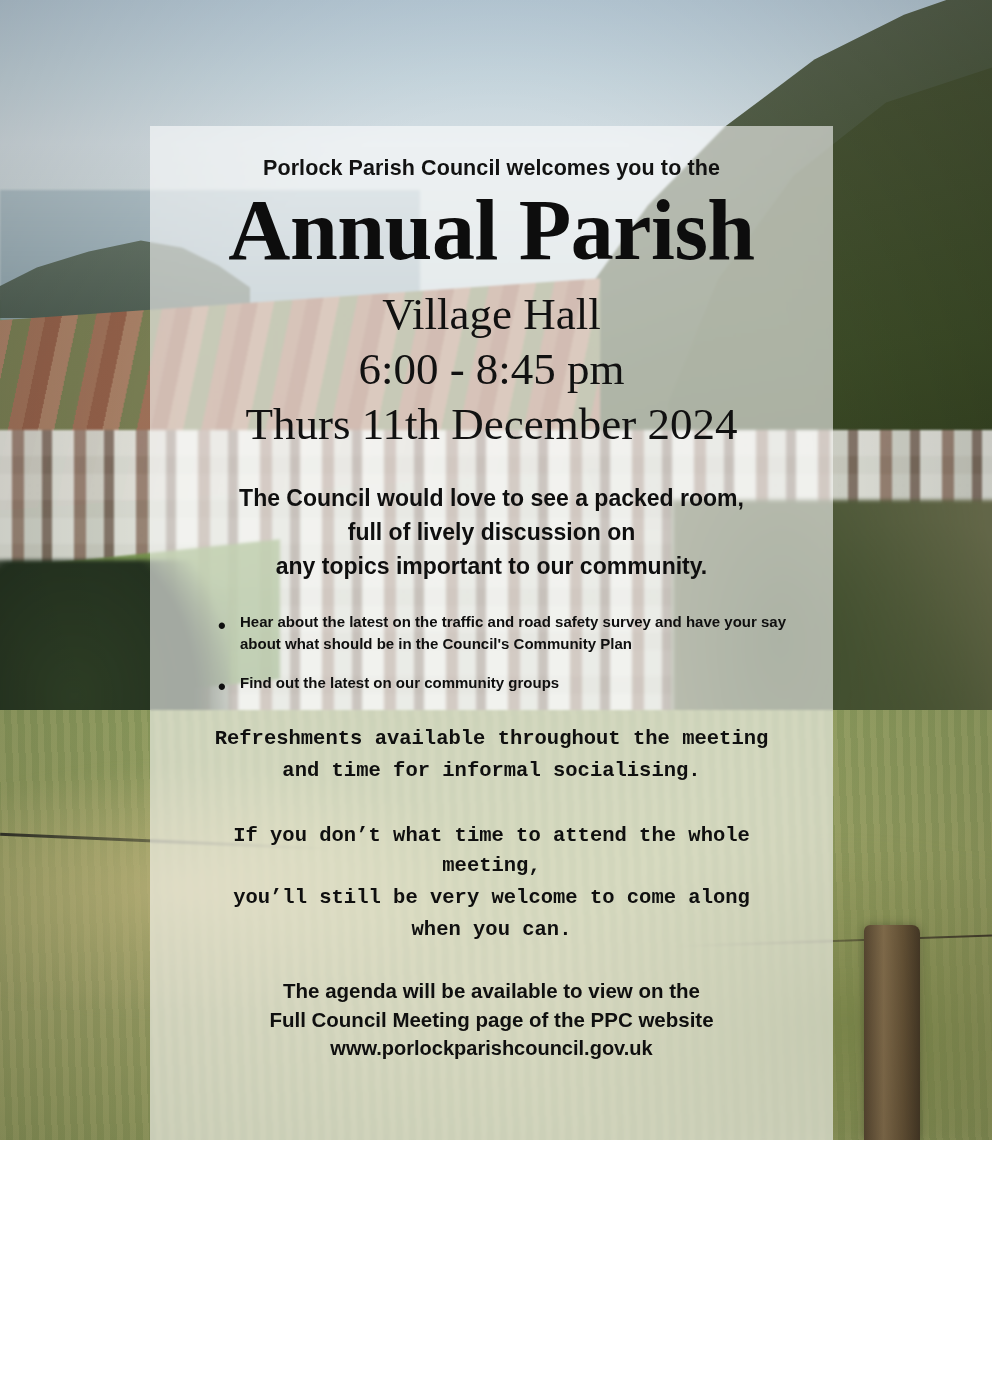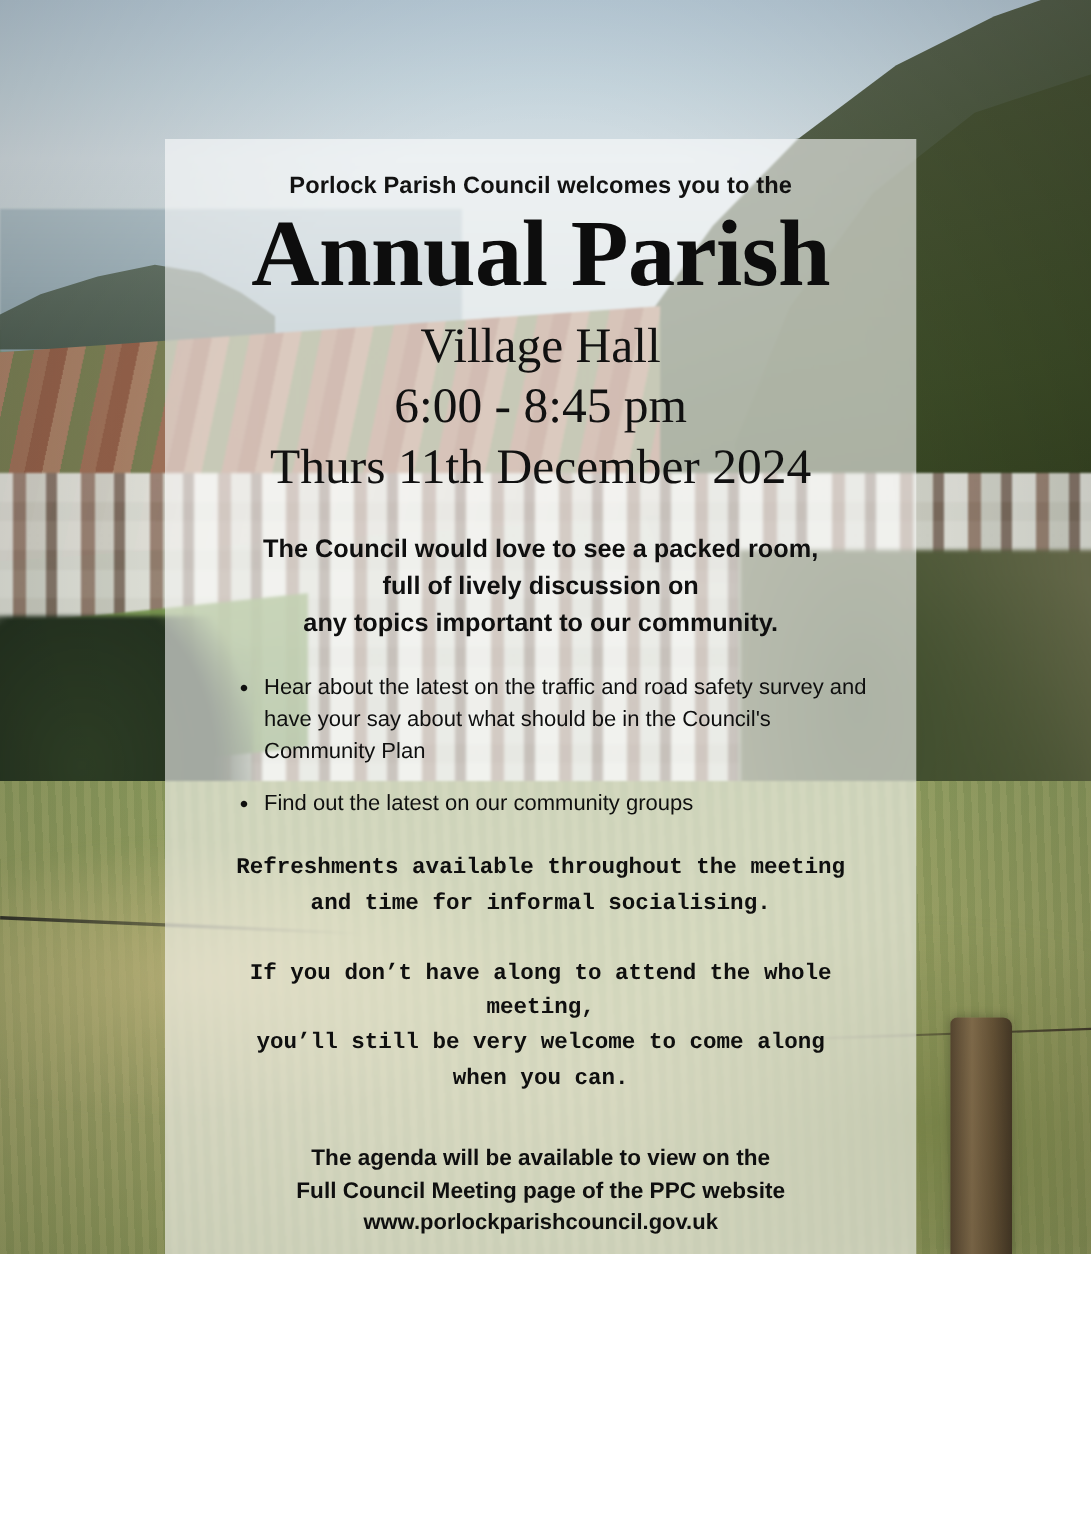--- a/index.html
+++ b/index.html
@@ -229,22 +229,22 @@
   }
 
   .bullets {
     margin: 28px 0 0 0;
     padding: 0 0 0 34px;
     text-align: left;
     list-style: none;
   }
   .bullets li {
     font-family: "Liberation Sans", sans-serif;
-    font-weight: normal;
-    font-size: 20px;
+    font-weight: bold;
+    font-size: 15px;
     line-height: 1.45;
     color: #0f0f0f;
     position: relative;
     padding-left: 22px;
     margin-bottom: 18px;
   }
   .bullets li:last-child { margin-bottom: 0; }
   .bullets li::before {
     content: "\2022";
     position: absolute;
@@ -263,21 +263,21 @@
   }
   .para.small-gap { margin-top: 34px; }
   .para div { margin: 1px 0; }
 
   .footer {
     font-family: "Liberation Sans", sans-serif;
     font-weight: bold;
     font-size: 20.5px;
     line-height: 1.42;
     color: #0f0f0f;
-    margin: 42px 0 0 0;
+    margin: 30px 0 0 0;
   }
   .footer .url { font-size: 20px; }
 </style>
 </head>
 <body>
 
 <div class="poster">
 
   <div class="bg">
     <div class="bg-sky"></div>
@@ -324,21 +324,21 @@
         <li>Hear about the latest on the traffic and road safety survey and have your say about what should be in the Council's Community Plan</li>
         <li>Find out the latest on our community groups</li>
       </ul>
 
       <div class="para">
         <div>Refreshments available throughout the meeting</div>
         <div>and time for informal socialising.</div>
       </div>
 
       <div class="para small-gap">
-        <div>If you don’t have along to attend the whole meeting,</div>
+        <div>If you don’t what time to attend the whole meeting,</div>
         <div>you’ll still be very welcome to come along</div>
         <div>when you can.</div>
       </div>
 
       <div class="footer">
         <div>The agenda will be available to view on the</div>
         <div>Full Council Meeting page of the PPC website</div>
         <div class="url">www.porlockparishcouncil.gov.uk</div>
       </div>
 

